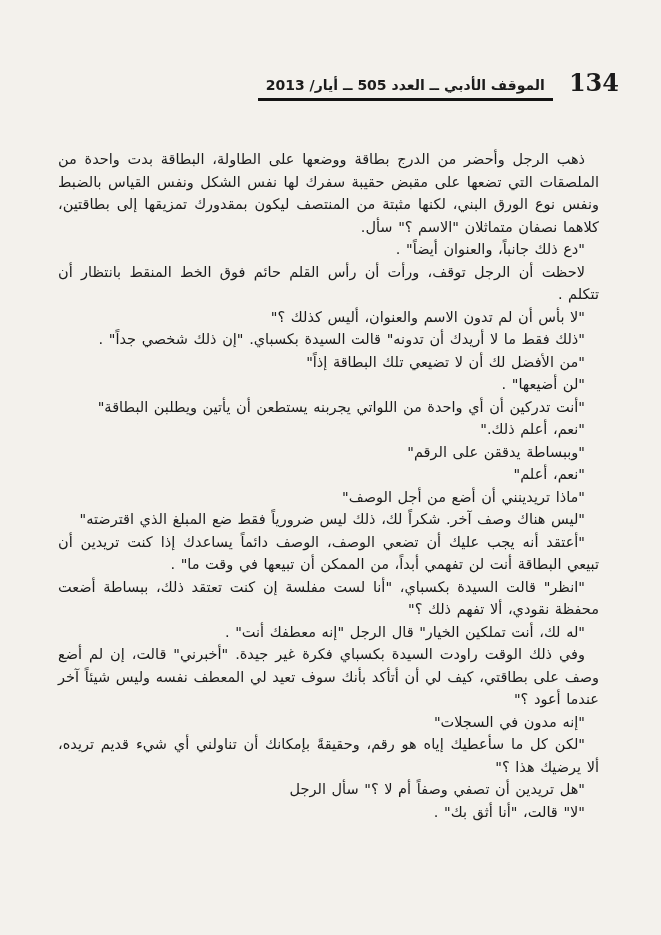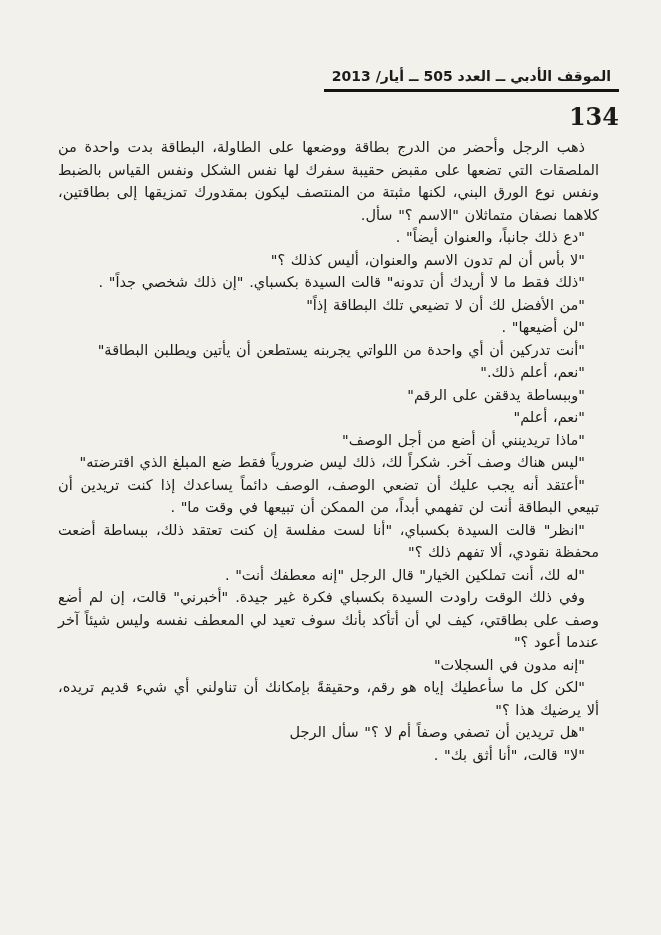--- a/index.html
+++ b/index.html
@@ -13,43 +13,43 @@
     background: #f3f1ec;
     overflow: hidden;
     font-family: "DejaVu Sans", sans-serif;
     color: #1b1b1b;
   }
   .page-header {
     position: absolute;
     top: 68px;
     right: 42px;
     display: flex;
-    flex-direction: column;
+    flex-direction: row;
     align-items: flex-end;
-    gap: 10px;
+    gap: 16px;
   }
   .journal-title {
     display: inline-block;
     direction: rtl;
     font-weight: bold;
     font-size: 14px;
     letter-spacing: 0.5px;
     border-bottom: 3px solid #141414;
     padding: 0 8px 5px 8px;
     white-space: nowrap;
   }
   .page-number {
     font-family: "DejaVu Serif", serif;
     font-size: 24px;
     font-weight: bold;
     padding-bottom: 4px;
   }
   .page-body {
     position: absolute;
-    top: 136px;
+    top: 148px;
     right: 62px;
     left: 58px;
     direction: rtl;
     text-align: justify;
     font-size: 14.5px;
     line-height: 22.5px;
   }
   .para {
     margin: 0;
     text-indent: 14px;
@@ -62,20 +62,21 @@
 <div class="page">
 
   <header class="page-header">
     <span class="journal-title">الموقف الأدبي ــ العدد 505 ــ أيار/ 2013</span>
     <span class="page-number">134</span>
   </header>
 
   <main class="page-body">
     <p class="para">ذهب الرجل وأحضر من الدرج بطاقة ووضعها على الطاولة، البطاقة بدت واحدة من الملصقات التي تضعها على مقبض حقيبة سفرك لها نفس الشكل ونفس القياس بالضبط ونفس نوع الورق البني، لكنها مثبتة من المنتصف ليكون بمقدورك تمزيقها إلى بطاقتين، كلاهما نصفان متماثلان "الاسم ؟" سأل.</p>
     <p class="para">"دع ذلك جانباً، والعنوان أيضاً" .</p>
+    <p class="para">لاحظت أن الرجل توقف، ورأت أن رأس القلم حائم فوق الخط المنقط بانتظار أن تتكلم .</p>
     <p class="para">"لا بأس أن لم تدون الاسم والعنوان، أليس كذلك ؟"</p>
     <p class="para">"ذلك فقط ما لا أريدك أن تدونه" قالت السيدة بكسباي. "إن ذلك شخصي جداً" .</p>
     <p class="para">"من الأفضل لك أن لا تضيعي تلك البطاقة إذاً"</p>
     <p class="para">"لن أضيعها" .</p>
     <p class="para">"أنت تدركين أن أي واحدة من اللواتي يجربنه يستطعن أن يأتين ويطلبن البطاقة"</p>
     <p class="para">"نعم، أعلم ذلك."</p>
     <p class="para">"وببساطة يدققن على الرقم"</p>
     <p class="para">"نعم، أعلم"</p>
     <p class="para">"ماذا تريدينني أن أضع من أجل الوصف"</p>
     <p class="para">"ليس هناك وصف آخر. شكراً لك، ذلك ليس ضرورياً فقط ضع المبلغ الذي اقترضته"</p>

